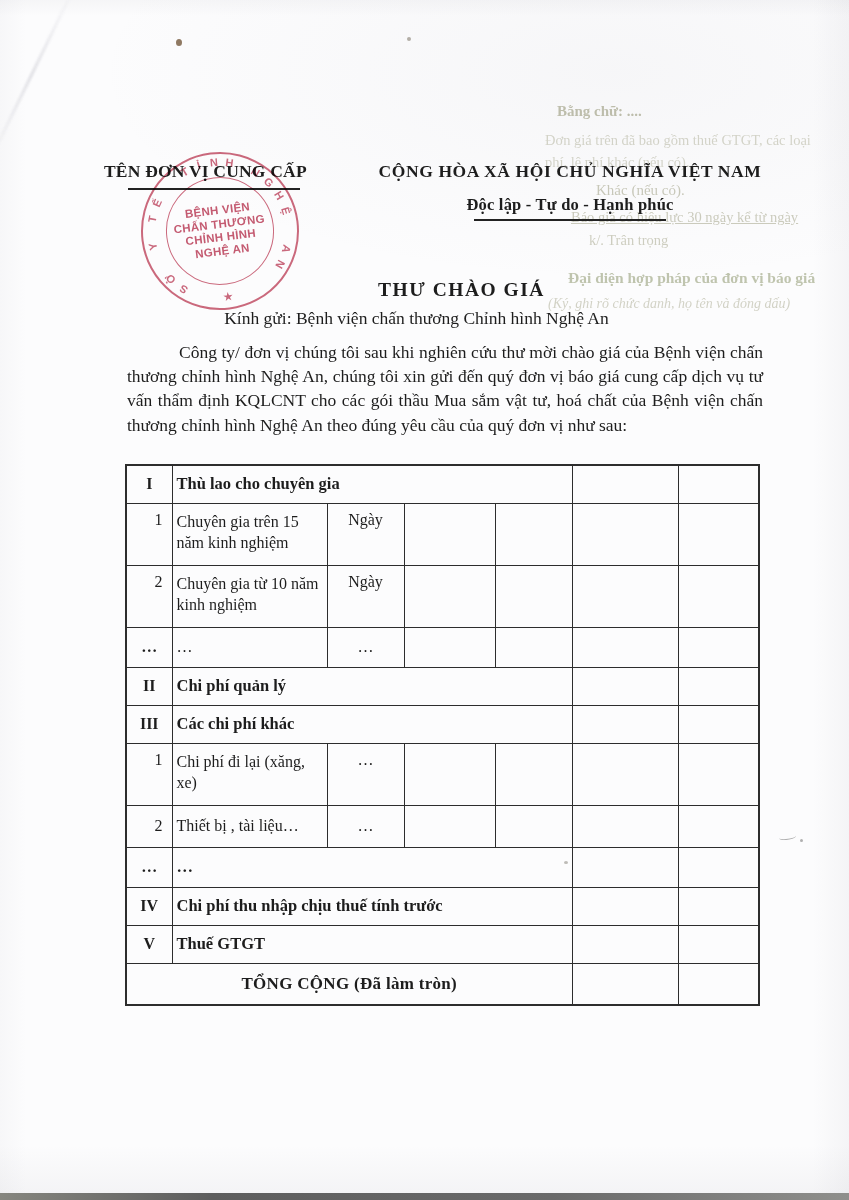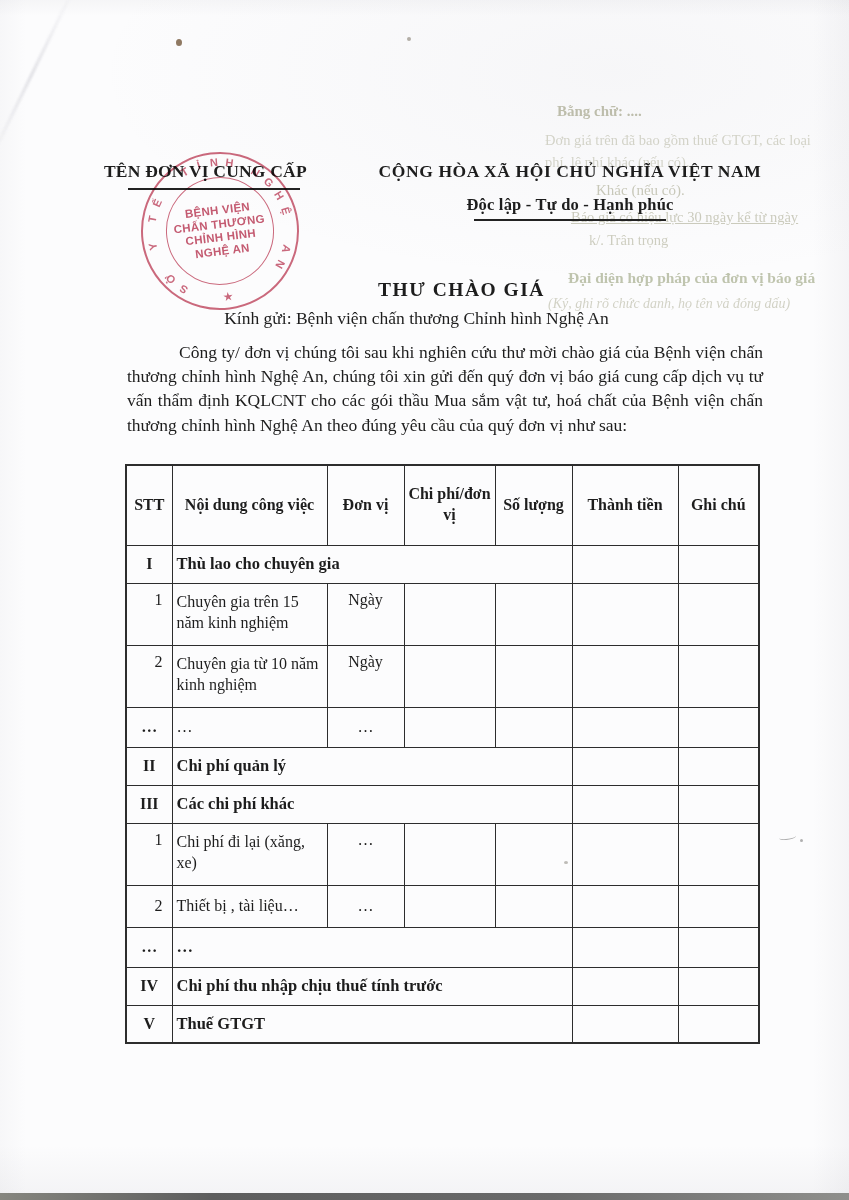--- a/index.html
+++ b/index.html
@@ -144,29 +144,20 @@
     <colgroup>
       <col style="width:46px">
         <col style="width:155px">
         <col style="width:77px">
       <col style="width:91px">
         <col style="width:77px">
         <col style="width:106px">
         <col style="width:81px">
     </colgroup>
     <tbody>
-      <tr class="thr">
-        <th>STT</th>
-        <th>Nội dung công việc</th>
-        <th>Đơn vị</th>
-        <th>Chi phí/đơn vị</th>
-        <th>Số lượng</th>
-        <th>Thành tiền</th>
-        <th>Ghi chú</th>
-      </tr>
 
       <tr class="rs">
         <td class="stt">I</td>
         <td class="lbl" colspan="4">Thù lao cho chuyên gia</td>
         <td></td>
         <td></td>
       </tr>
 
       <tr class="ri2">
         <td class="stt num">1</td>
@@ -246,16 +237,21 @@
         <td></td>
       </tr>
 
       <tr class="rs">
         <td class="stt">V</td>
         <td class="lbl" colspan="4">Thuế GTGT</td>
         <td></td>
         <td></td>
       </tr>
 
+      <tr class="rt">
+        <td class="total-lbl" colspan="5">TỔNG CỘNG (Đã làm tròn)</td>
+        <td></td>
+        <td></td>
+      </tr>
     </tbody>
   </table>
 
 </div>
 
 </body></html>

